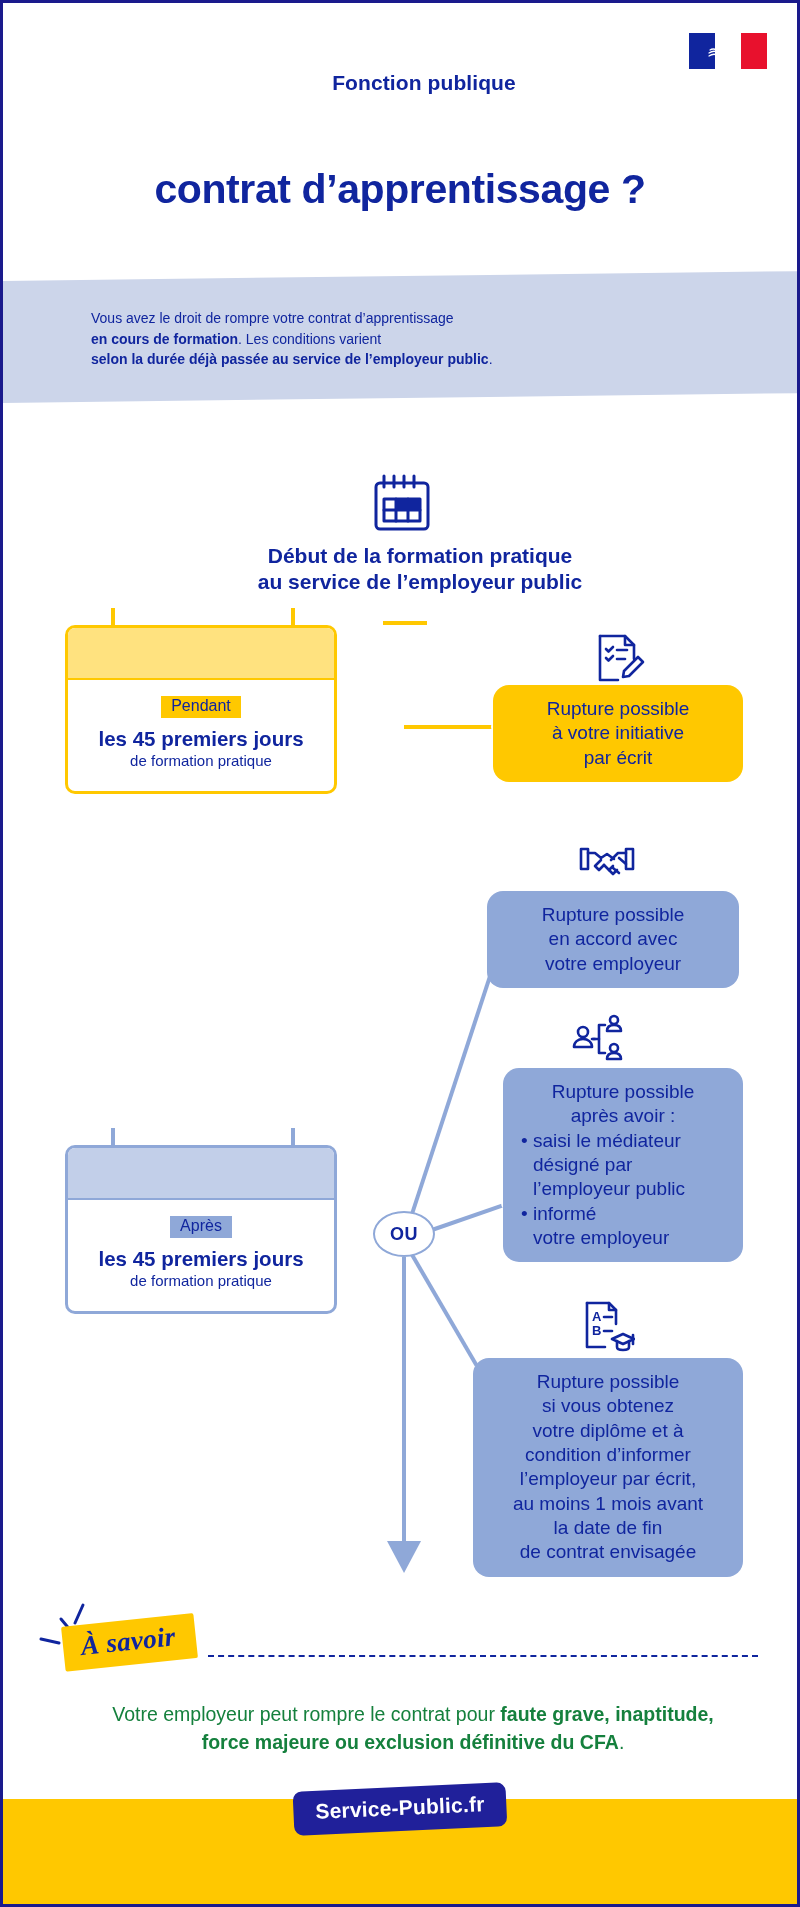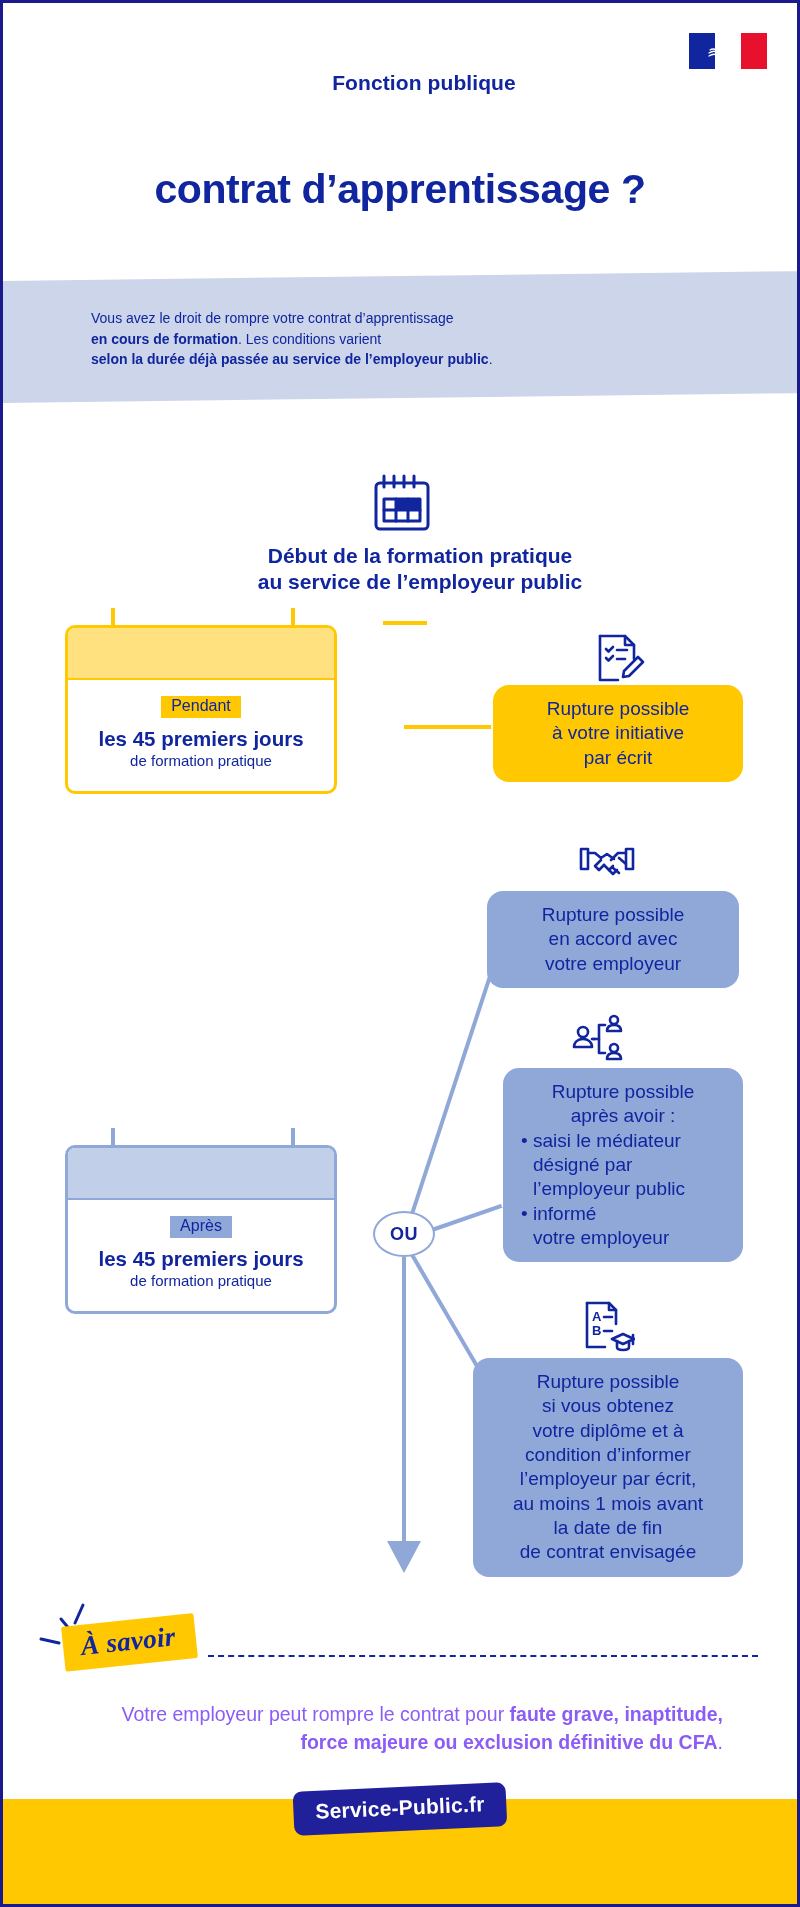--- a/index.html
+++ b/index.html
@@ -232,24 +232,24 @@
   .savoir-dash {
     position: absolute;
     top: 1652px; left: 205px;
     width: 550px;
     border-top: 2px dashed #10259e;
   }
   .savoir-text {
     position: absolute;
     top: 1698px; left: 100px;
     width: 620px;
-    text-align: right;
+    text-align: center;
     font-size: 19.5px;
     line-height: 1.42;
-    color: #8b5cf6;
+    color: #15803d;
   }
   .savoir-text b { font-weight: bold; }
 
   
   .footer-band {
     position: absolute;
     left: 0; bottom: 0;
     width: 800px; height: 105px;
     background: #ffc800;
   }

